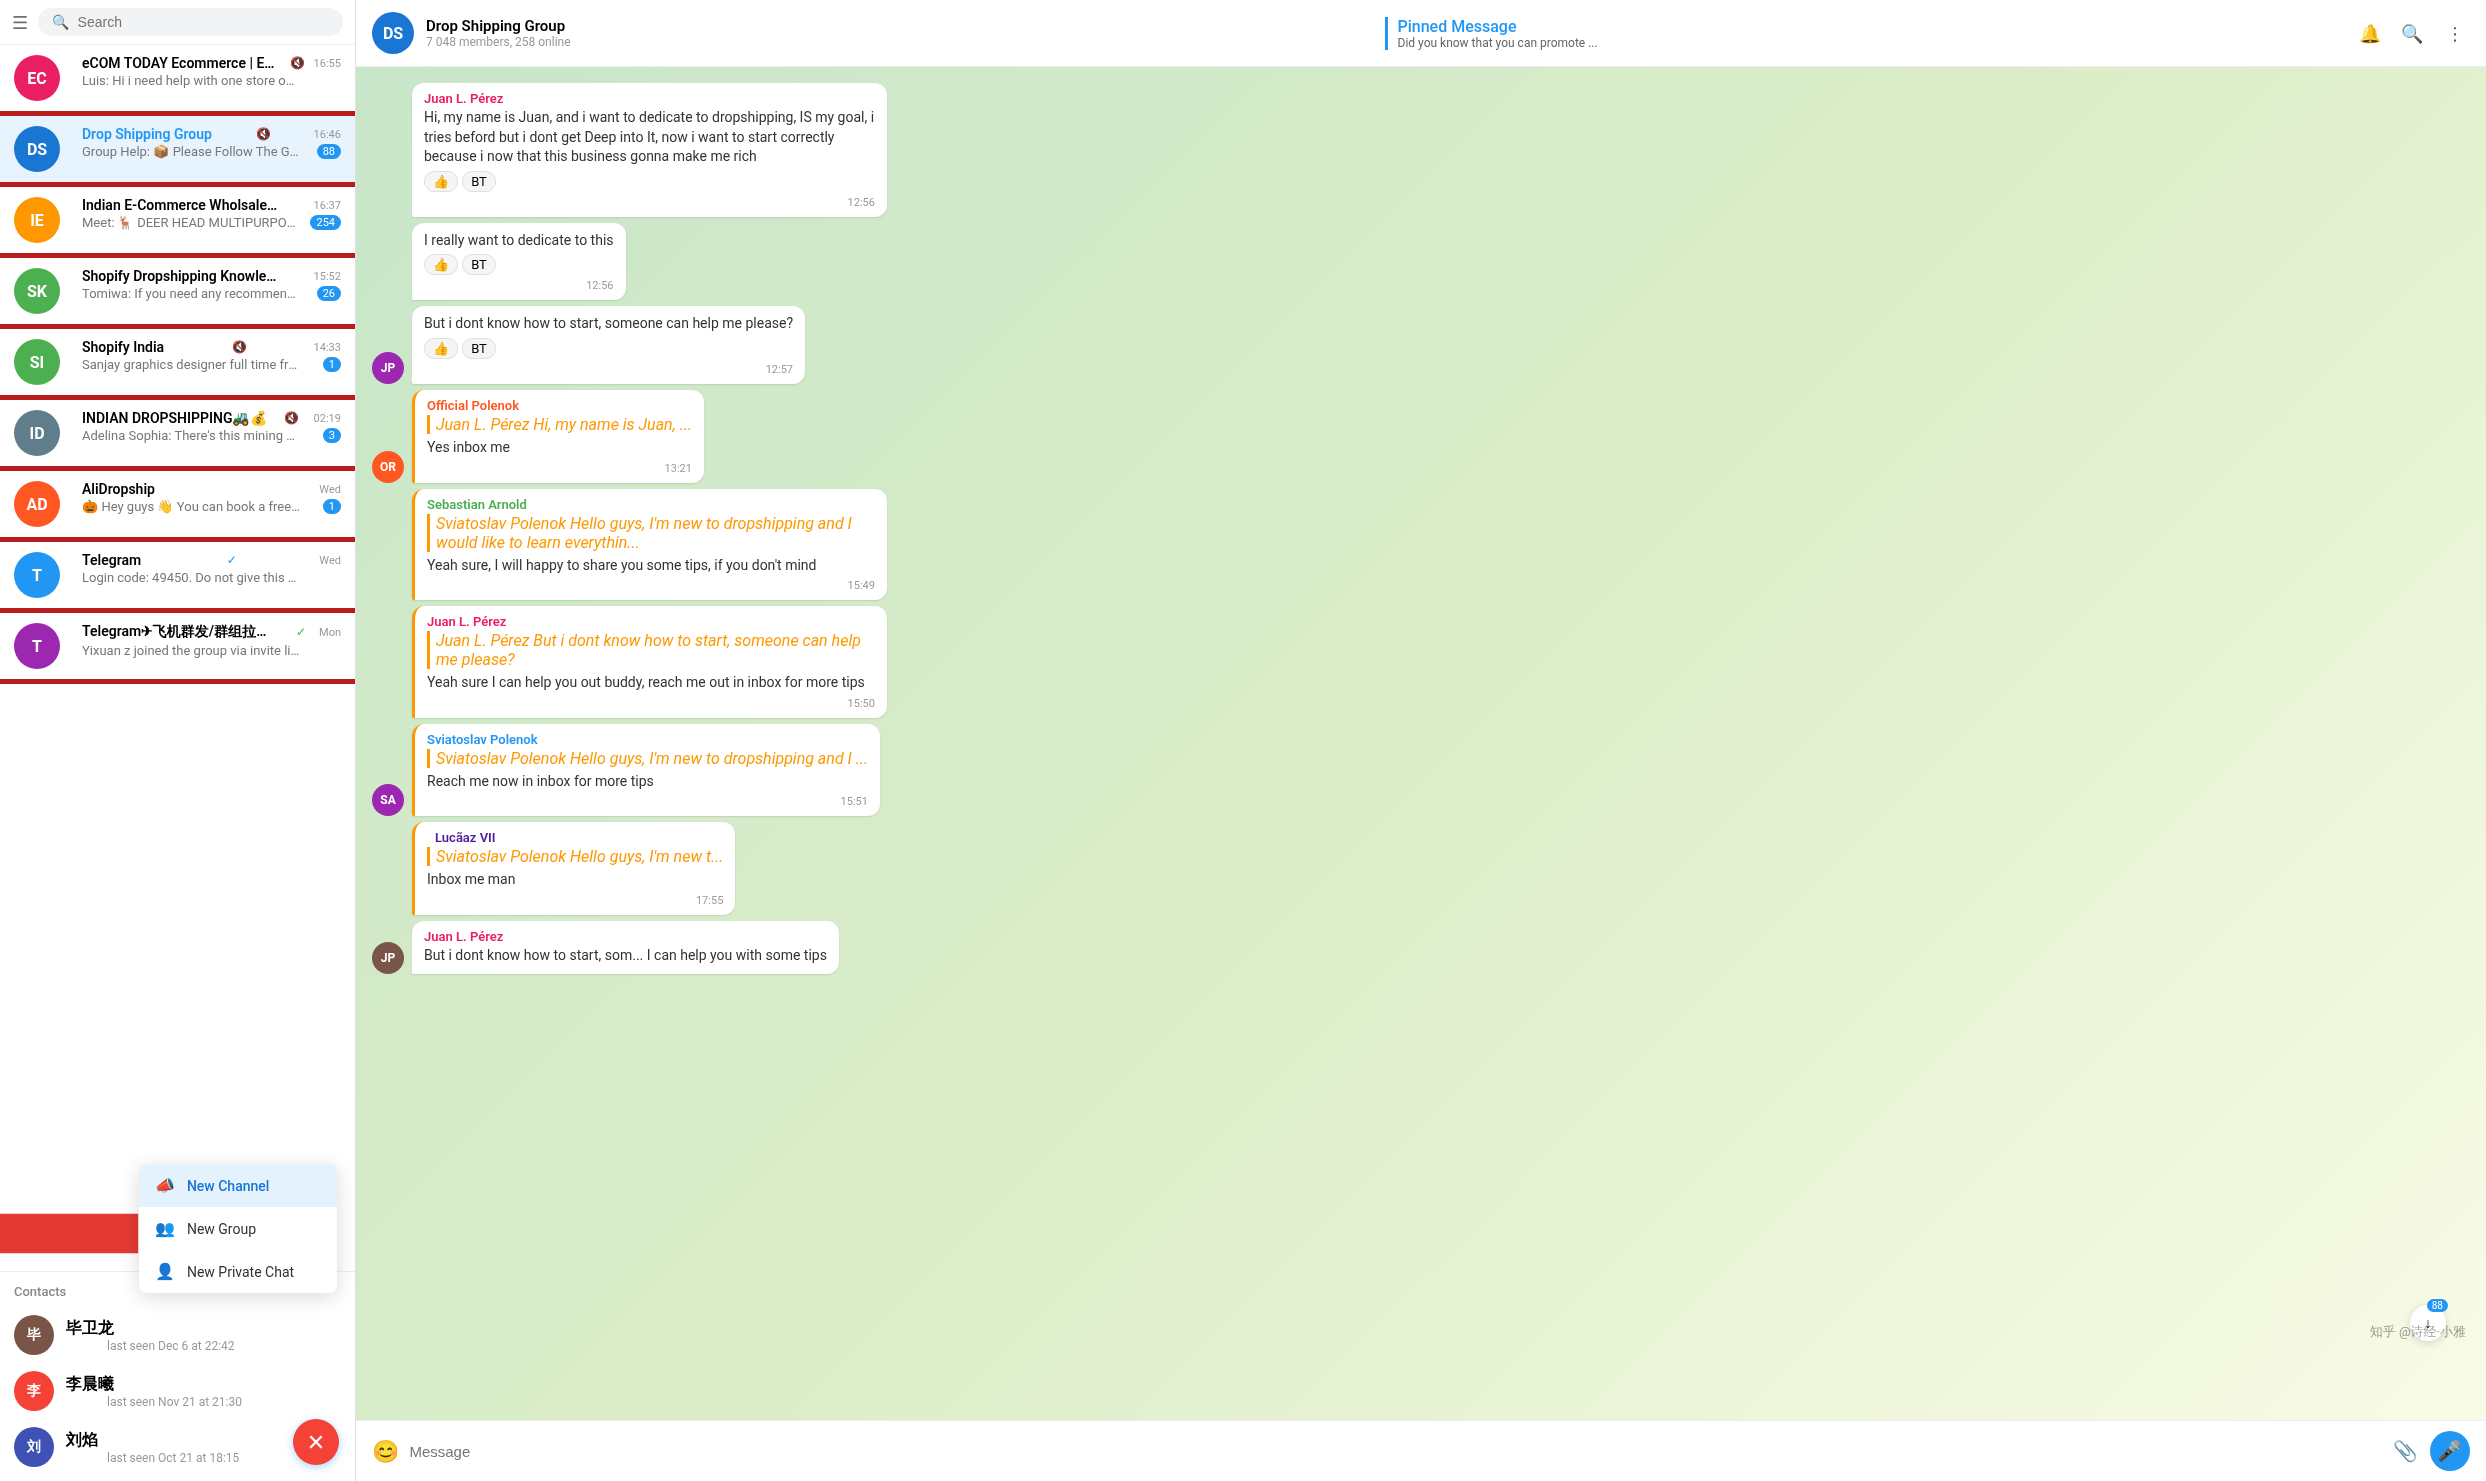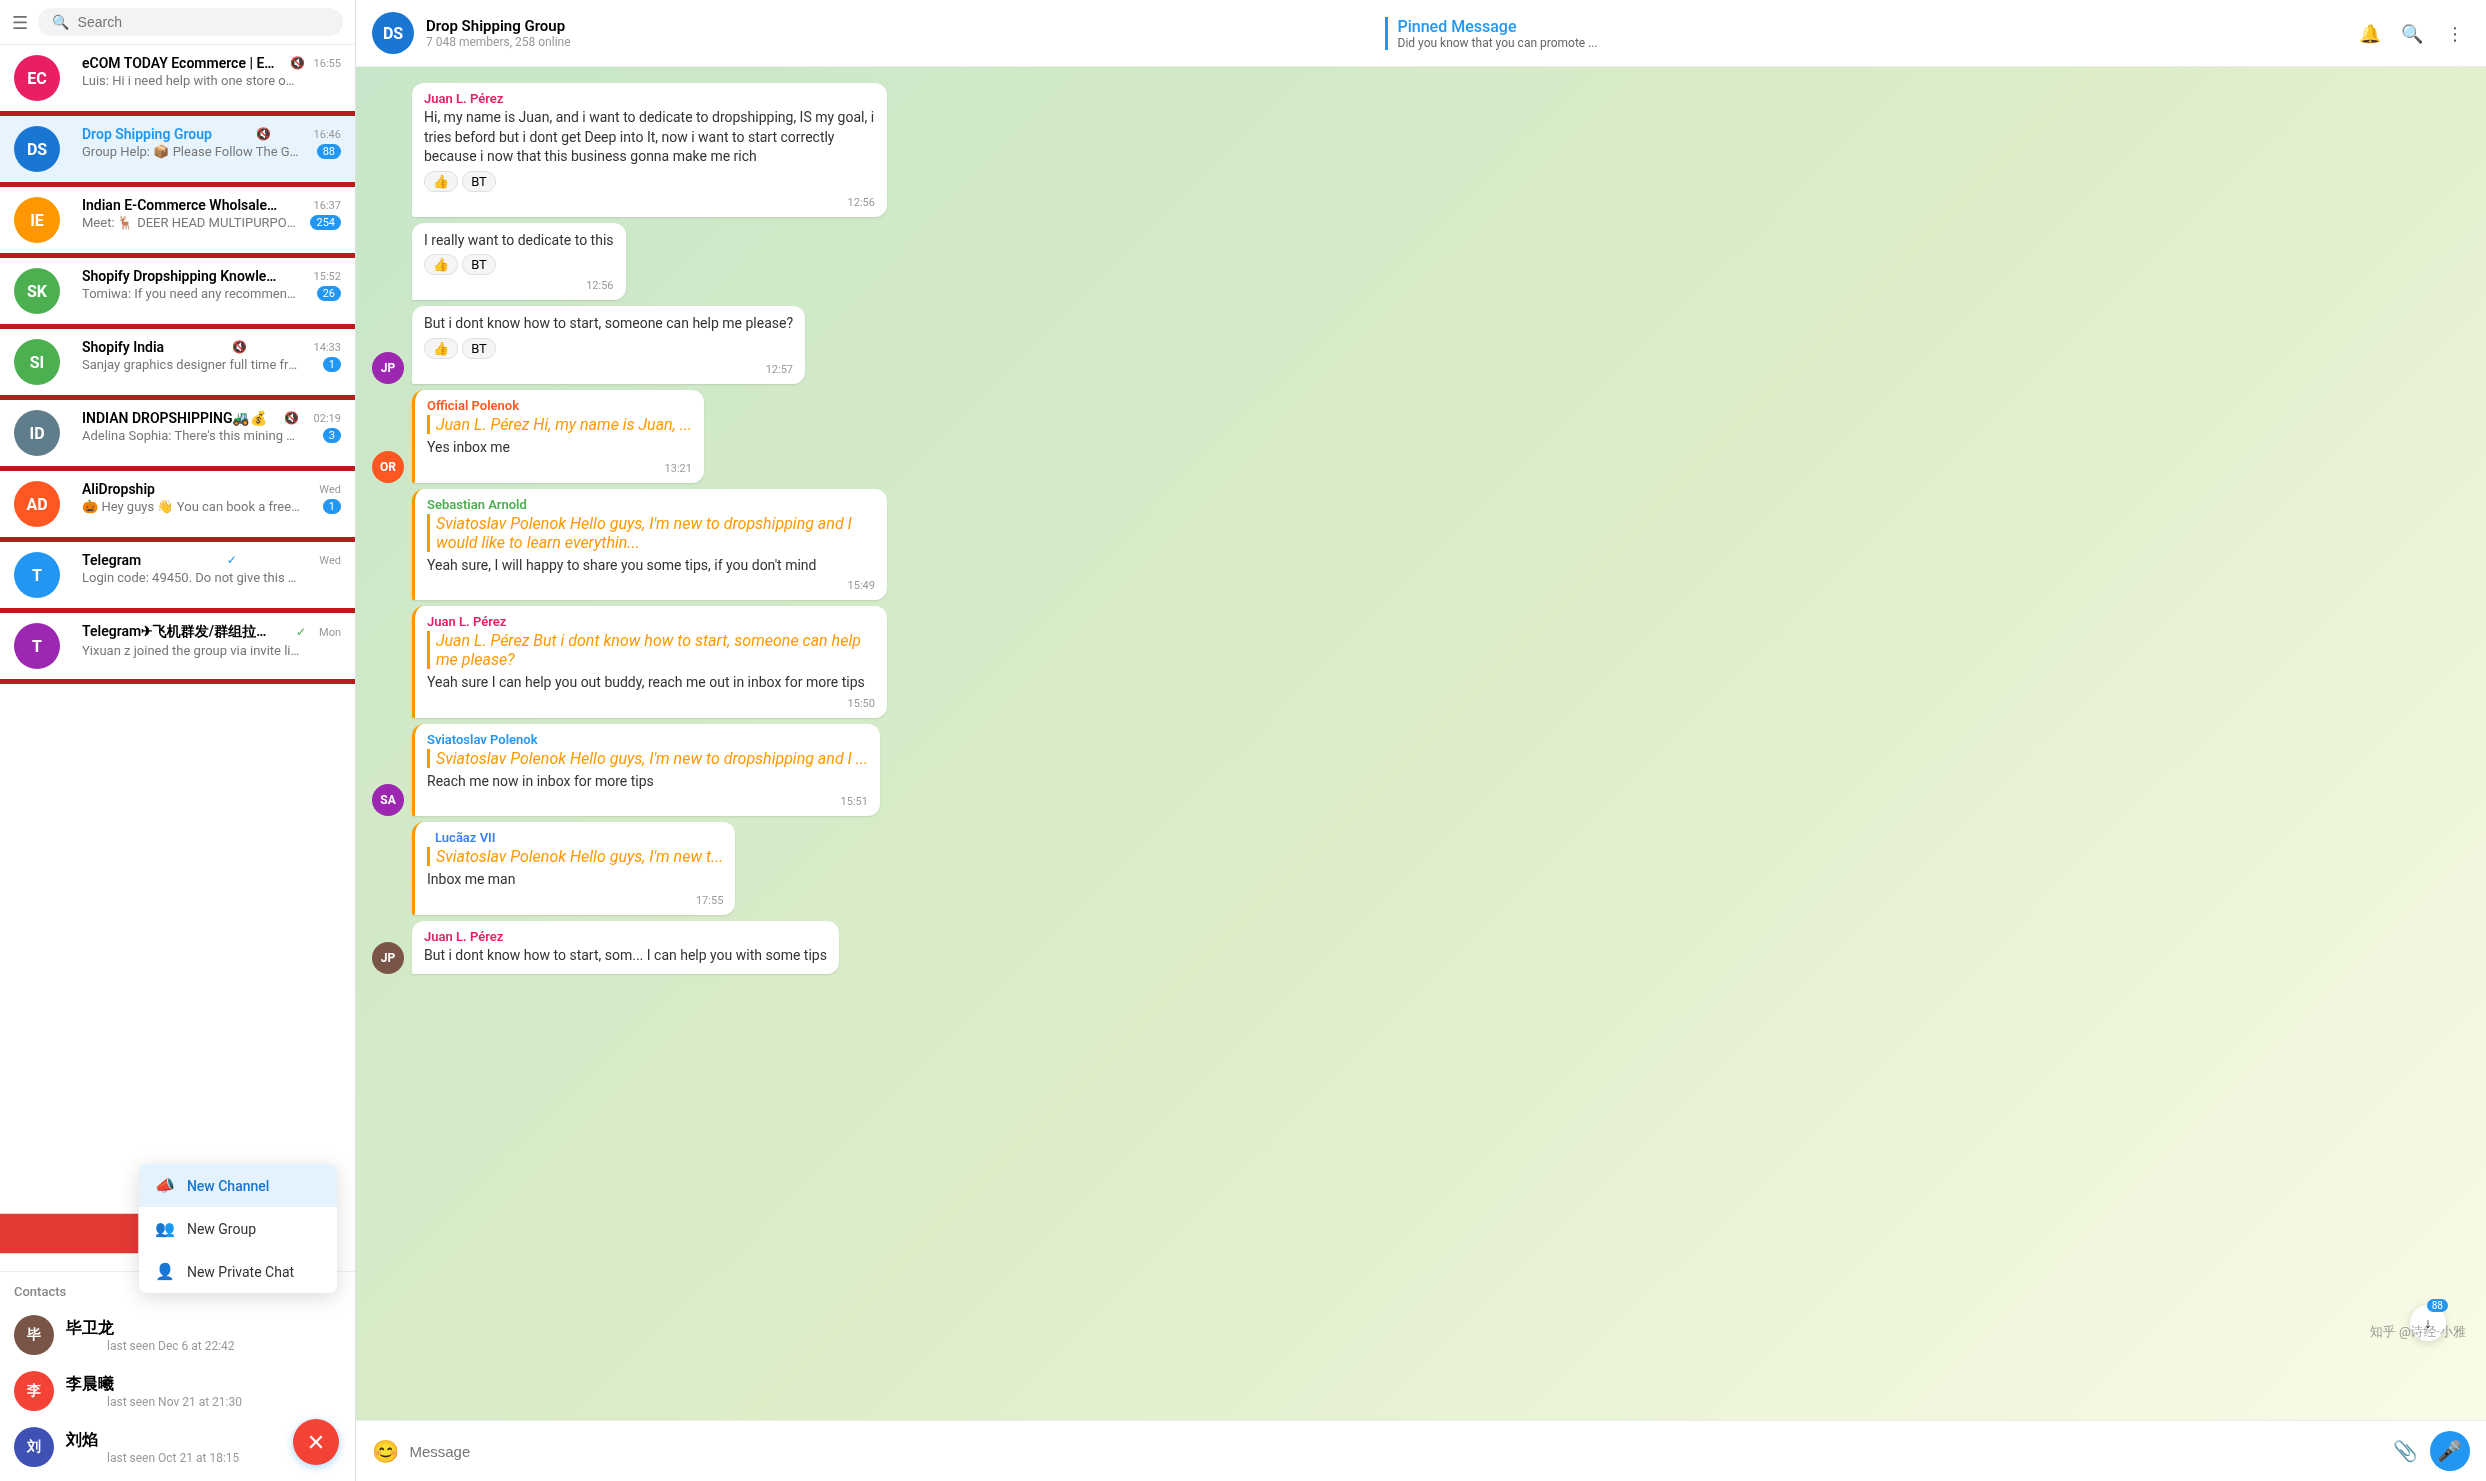--- a/index.html
+++ b/index.html
@@ -374,21 +374,21 @@
             <div class="msg-sender" style="color: rgb(33, 150, 243);">Sviatoslav Polenok</div>
             <div class="msg-reply-ref">Sviatoslav Polenok
 Hello guys, I'm new to dropshipping and I ...</div>
             <div class="msg-text">Reach me now in inbox for more tips</div>
             <div class="msg-time">15:51</div>
           </div>
         </div>
         <div class="message-group">
           <div style="width: 40px; flex-shrink: 0;"></div>
           <div class="msg-bubble reply">
-            <div class="msg-sender" style="color: #3b82f6; padding-left: 8px;">Lucãaz VII</div>
+            <div class="msg-sender" style="color: #4c1d95; padding-left: 8px;">Lucãaz VII</div>
             <div class="msg-reply-ref">Sviatoslav Polenok
 Hello guys, I'm new t...</div>
             <div class="msg-text">Inbox me man</div>
             <div class="msg-time">17:55</div>
           </div>
         </div>
         <div class="message-group">
           <div class="msg-avatar" style="background: rgb(121, 85, 72);">JP</div>
           <div class="msg-bubble">
             <div class="msg-sender" style="color: rgb(233, 30, 99);">Juan L. Pérez</div>

